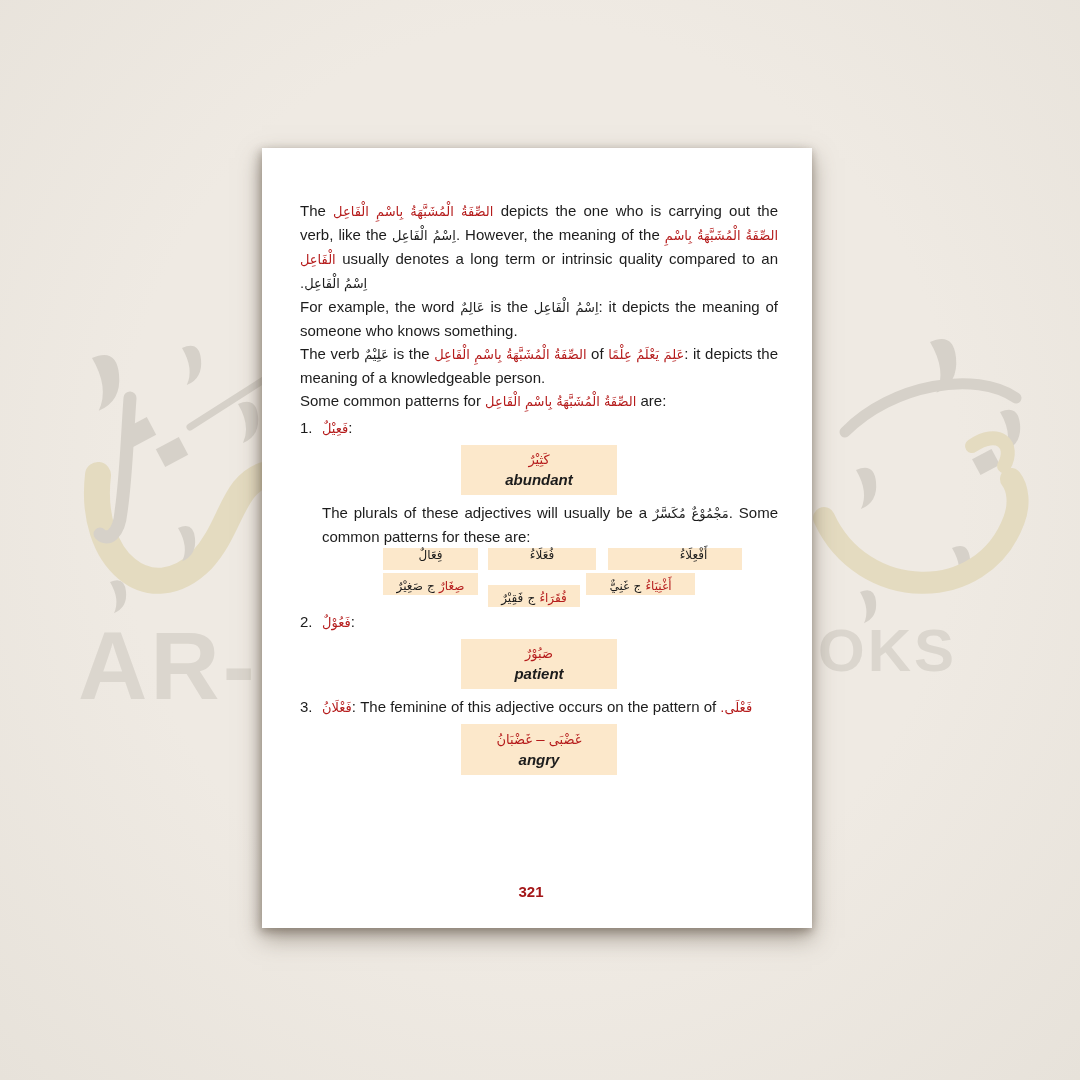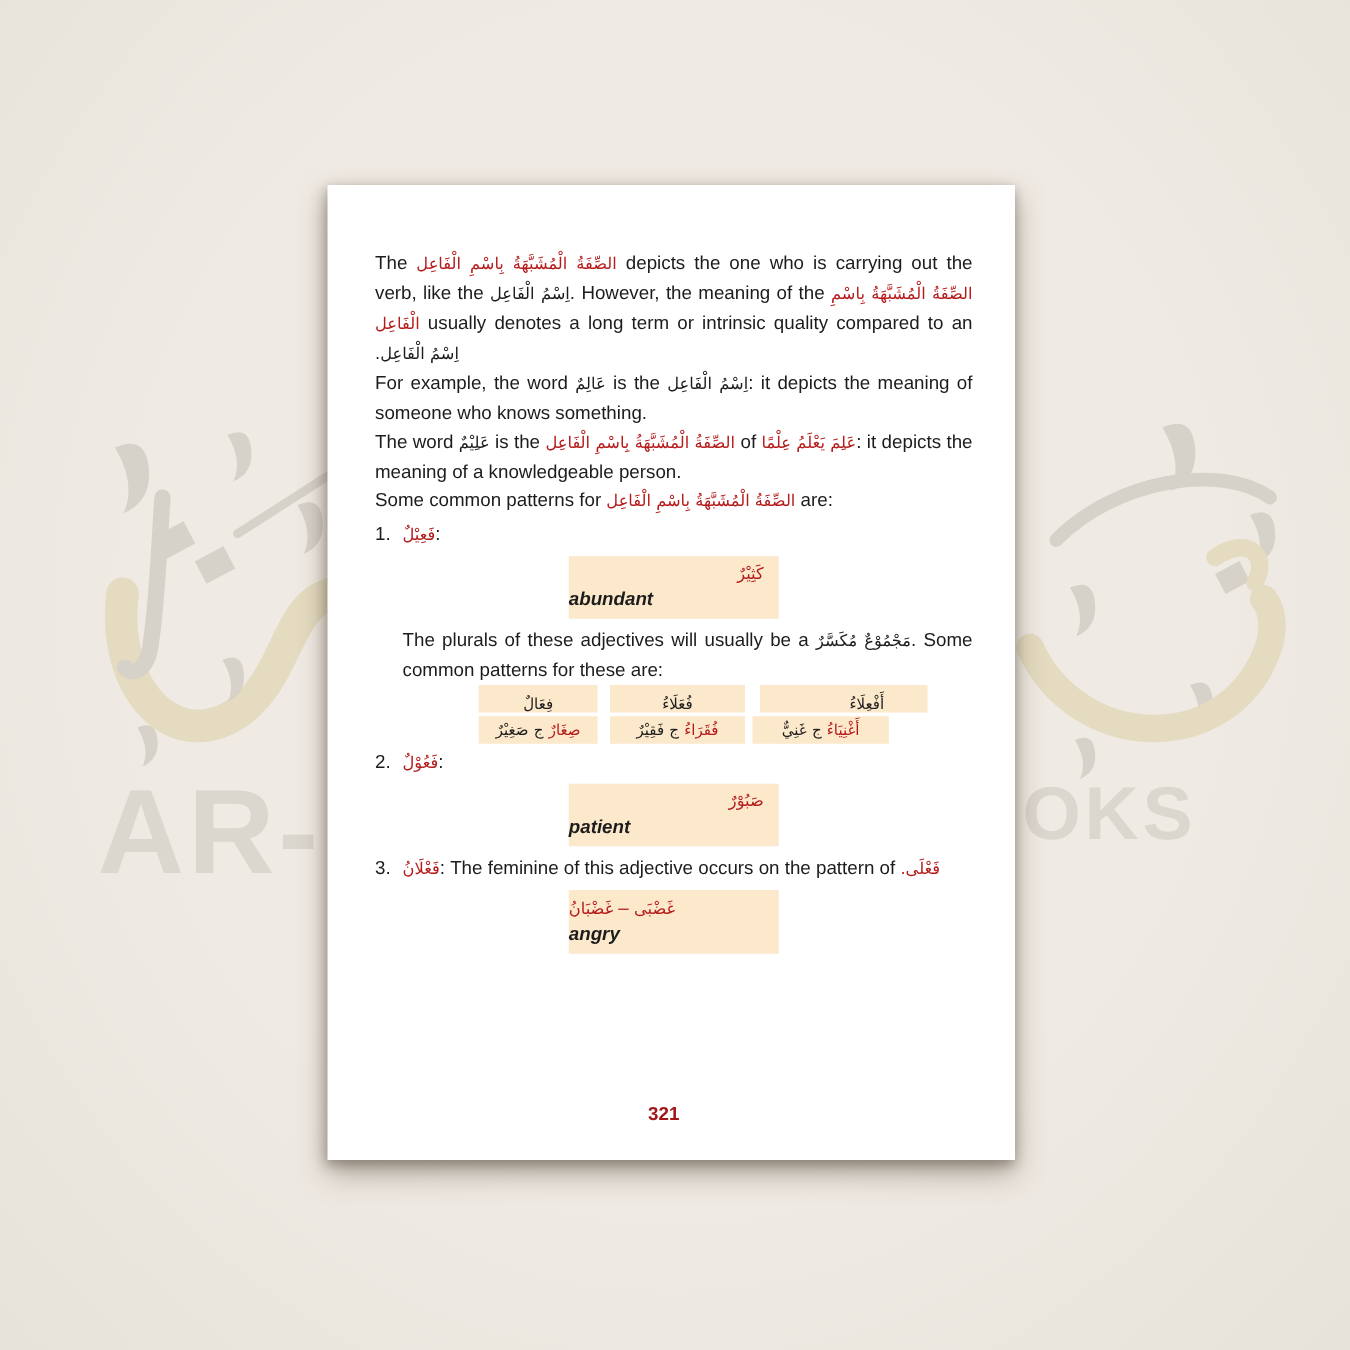--- a/index.html
+++ b/index.html
@@ -22,28 +22,28 @@
     font-size:15px;font-weight:700;line-height:28px;
   }
   .hbar .ar{font-size:13.5px;color:#FFFFFF;}
   .body{margin-top:9px;font-size:15px;line-height:23px;color:#1C1C1C;text-align:justify;}
   p{margin:0;}
   .ar{font-family:"DejaVu Sans",sans-serif;font-size:13px;}
   .red{color:#B51B1B;}
   .li{margin-top:3px;text-align:left;}
   .num{display:inline-block;width:22px;}
   .note{margin-left:22px;}
-  .ex{width:156px;background:#FCE8CB;margin:5px auto 6px auto;padding:4px 12px 5px 0;}
+  .ex{width:156px;background:#FCE8CB;text-align:center;margin:5px auto 6px auto;padding:4px 0 5px 0;}
   .ex .arline{line-height:21px;}
   .ex .ar{font-size:13px;}
   .ex .gloss{font-style:italic;font-weight:700;font-size:15px;line-height:20px;color:#1C1C1C;}
   .prow{display:flex;margin:0 0 3px 83px;}
-  .pcell{background:#FCE8CB;height:22px;display:flex;align-items:flex-end;justify-content:center;}
+  .pcell{background:#FCE8CB;height:22px;display:flex;align-items:flex-start;justify-content:center;}
   .pcell .ar{font-size:12px;line-height:14px;}
-  .w95{width:95px;}.w98{width:108px;}.w97{width:97px;padding-left:37px;}.w104{width:108px;}.w109{width:109px;}
+  .w95{width:95px;}.w98{width:108px;}.w97{width:97px;padding-left:37px;}.w104{width:92px;margin-top:12px;}.w109{width:109px;}
   .ml10{margin-left:10px;}.ml12{margin-left:12px;}.ml6{margin-left:6px;}
   .pageno{position:absolute;left:0;right:12px;top:735px;text-align:center;font-weight:700;font-size:15px;color:#A41719;}
 </style>
 </head>
 <body>
 
 <div class="stage">
 
   <svg class="callig" width="1080" height="1080" viewBox="0 0 1080 1080">
     <g fill="none" stroke-linecap="round">
@@ -83,21 +83,21 @@
 
   <div class="wm wmL">AR-R</div>
   <div class="wm wmR">OKS</div>
 
   <div class="page">
 
 
     <div class="body">
       <p><span>The </span><span class="ar red" dir="rtl">الصِّفَةُ الْمُشَبَّهَةُ بِاسْمِ الْفَاعِل</span><span> depicts the one who is carrying out the verb, like the </span><span class="ar" dir="rtl">اِسْمُ الْفَاعِل</span><span>. However, the meaning of the </span><span class="ar red" dir="rtl">الصِّفَةُ الْمُشَبَّهَةُ بِاسْمِ الْفَاعِل</span><span> usually denotes a long term or intrinsic quality compared to an </span><span class="ar" dir="rtl">اِسْمُ الْفَاعِل.</span></p>
       <p><span>For example, the word </span><span class="ar" dir="rtl">عَالِمٌ</span><span> is the </span><span class="ar" dir="rtl">اِسْمُ الْفَاعِل</span><span>: it depicts the meaning of someone who knows something.</span></p>
-      <p><span>The word </span><span class="ar" dir="rtl">عَلِيْمٌ</span><span> is the </span><span class="ar red" dir="rtl">الصِّفَةُ الْمُشَبَّهَةُ بِاسْمِ الْفَاعِل</span><span> of </span><span class="ar red" dir="rtl">عَلِمَ يَعْلَمُ عِلْمًا</span><span>: it depicts the meaning of a knowledgeable person.</span></p>
+      <p><span>The verb </span><span class="ar" dir="rtl">عَلِيْمٌ</span><span> is the </span><span class="ar red" dir="rtl">الصِّفَةُ الْمُشَبَّهَةُ بِاسْمِ الْفَاعِل</span><span> of </span><span class="ar red" dir="rtl">عَلِمَ يَعْلَمُ عِلْمًا</span><span>: it depicts the meaning of a knowledgeable person.</span></p>
       <p><span>Some common patterns for </span><span class="ar red" dir="rtl">الصِّفَةُ الْمُشَبَّهَةُ بِاسْمِ الْفَاعِل</span><span> are:</span></p>
 
       <p class="li"><span class="num">1.</span><span><span class="ar red" dir="rtl">فَعِيْلٌ</span><span>:</span></span></p>
 
       <div class="ex">
         <div class="arline red ar" dir="rtl">كَثِيْرٌ</div>
         <div class="gloss">abundant</div>
       </div>
 
       <p class="note"><span>The plurals of these adjectives will usually be a </span><span class="ar" dir="rtl">مَجْمُوْعٌ مُكَسَّرٌ</span><span>. Some common patterns for these are:</span></p>

